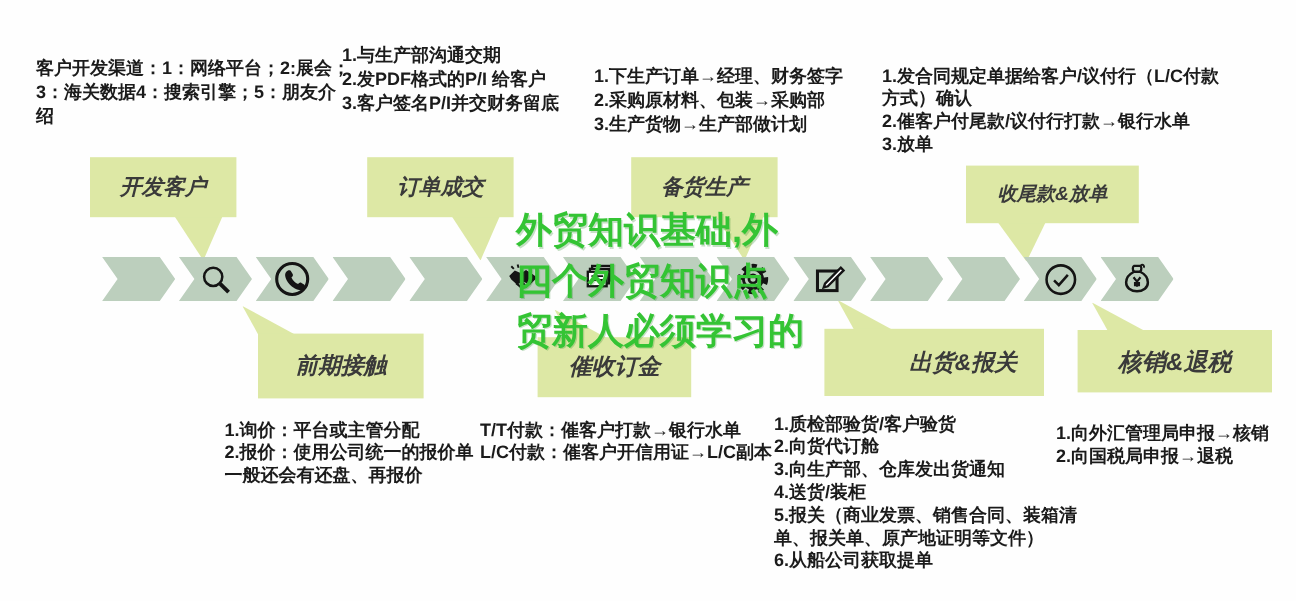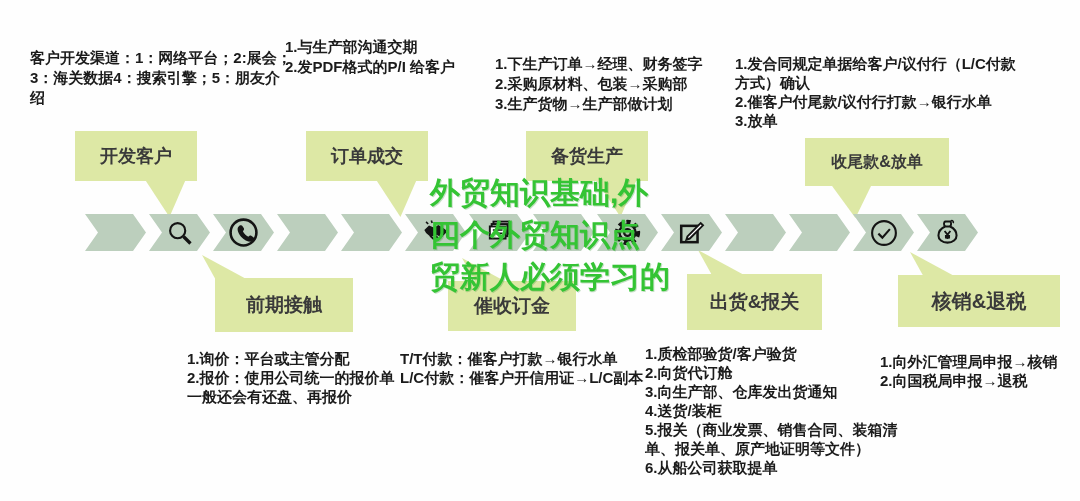--- a/index.html
+++ b/index.html
@@ -10,21 +10,21 @@
   }
   .note {
     position:absolute; font-size:15px; font-weight:bold; color:var(--ink);
     line-height:20px; letter-spacing:0; z-index:4; white-space:nowrap;
   }
   .note .ln { display:block; }
   .note.tight { line-height:19px; }
   .callout {
     position:absolute; background:var(--callout); display:flex;
     align-items:center; justify-content:center; font-weight:bold;
-    color:#3a3a3a; z-index:3; font-size:18px;
+    color:#3a3a3a; z-index:3; font-size:18px;font-style:italic;
   }
   .tail { position:absolute; background:var(--callout); z-index:1; }
   .tail-down { width:46px; height:38px; clip-path:polygon(10% 0, 100% 0, 64% 100%); }
   .tail-up   { width:48px; height:26px; clip-path:polygon(0 0, 100% 100%, 30% 100%); }
   .band { position:absolute; left:85px; top:214px; display:flex; gap:3px; z-index:2; }
   .seg {
     flex:0 0 auto; width:61px; height:37px; background:var(--band);
     clip-path:polygon(0 0, calc(100% - 13px) 0, 100% 50%, calc(100% - 13px) 100%, 0 100%, 13px 50%);
     display:flex; align-items:center; justify-content:center;
   }
@@ -43,20 +43,21 @@
 <div id="canvas">
 
   <div class="note" style="left:30px; top:48px;">
       <span class="ln">客户开发渠道：1：网络平台；2:展会；</span>
       <span class="ln">3：海关数据4：搜索引擎；5：朋友介</span>
       <span class="ln">绍</span>
     </div>
   <div class="note" style="left:285px; top:37px;">
       <span class="ln">1.与生产部沟通交期</span>
       <span class="ln">2.发PDF格式的P/I 给客户</span>
+      <span class="ln">3.客户签名P/I并交财务留底</span>
     </div>
   <div class="note" style="left:495px; top:54px;">
       <span class="ln">1.下生产订单→经理、财务签字</span>
       <span class="ln">2.采购原材料、包装→采购部</span>
       <span class="ln">3.生产货物→生产部做计划</span>
     </div>
   <div class="note tight" style="left:735px; top:54px;">
       <span class="ln">1.发合同规定单据给客户/议付行（L/C付款</span>
       <span class="ln">方式）确认</span>
       <span class="ln">2.催客户付尾款/议付行打款→银行水单</span>
@@ -174,21 +175,21 @@
   <div class="callout" style="left:215px; top:278px; width:138px; height:54px; font-size:19px;">
     <span>前期接触</span>
   </div>
 
   <div class="tail tail-up" style="left:462px; top:258px;"></div>
   <div class="callout" style="left:448px; top:281px; width:128px; height:50px; font-size:19px;">
     <span>催收订金</span>
   </div>
 
   <div class="tail tail-up" style="left:698px; top:250px;"></div>
-  <div class="callout" style="left:687px; top:274px; width:135px; height:56px; font-size:19px;">
+  <div class="callout" style="left:687px; top:274px; width:135px; height:56px; font-size:19px;padding-left:48px;">
     <span>出货&amp;报关</span>
   </div>
 
   <div class="tail tail-up" style="left:910px; top:252px;"></div>
   <div class="callout" style="left:898px; top:275px; width:162px; height:52px; font-size:20px;">
     <span>核销&amp;退税</span>
   </div>
 
   <div class="note tight" style="left:187px; top:349px;">
       <span class="ln">1.询价：平台或主管分配</span>

